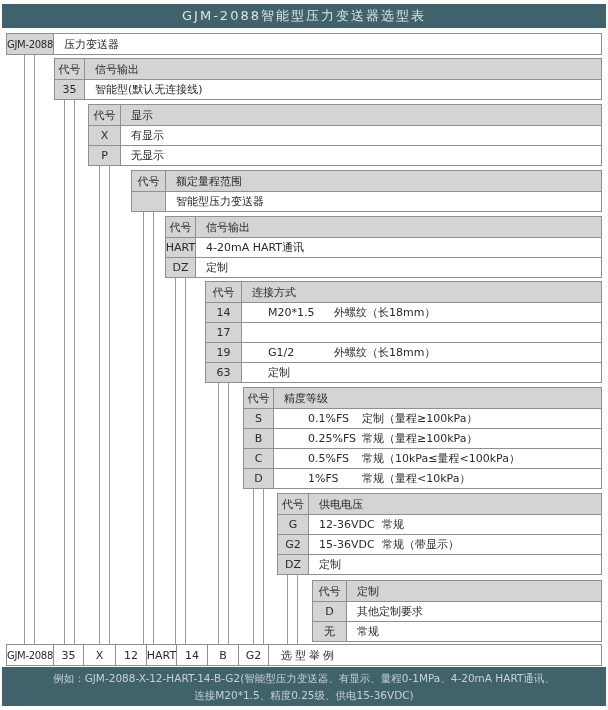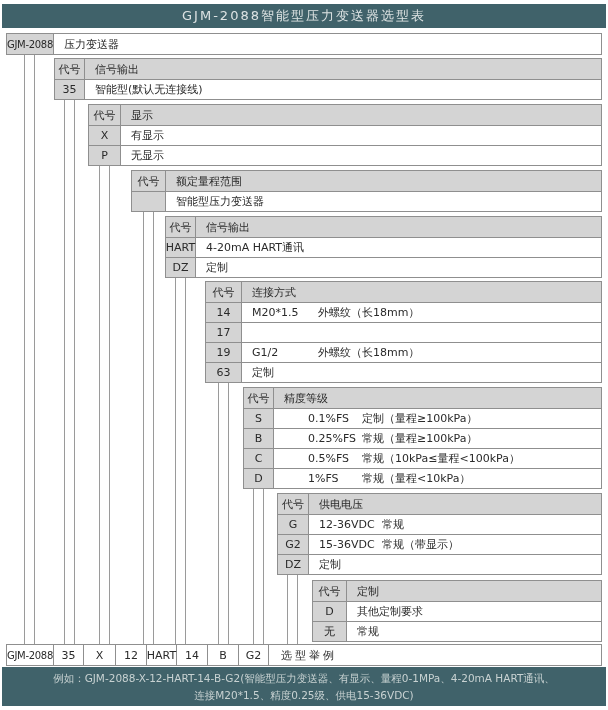--- a/index.html
+++ b/index.html
@@ -18,21 +18,21 @@
   .code{box-sizing:border-box;border-right:1px solid #8f8f8f;background:#d4d4d4;
         display:flex;align-items:center;justify-content:center;white-space:nowrap;}
   .desc{flex:1;display:flex;align-items:center;padding-left:10px;background:#fff;white-space:nowrap;box-sizing:border-box;}
   .hdr .desc{background:#d4d4d4;}
   .d1{display:inline-block;}
   .s1{left:6px;top:33px;width:596px;}   .s1 .code{width:47px;}
   .s2{left:54px;top:58px;width:548px;}  .s2 .code{width:30px;}
   .s3{left:88px;top:104px;width:514px;} .s3 .code{width:32px;}
   .s4{left:131px;top:170px;width:471px;}.s4 .code{width:34px;}
   .s5{left:165px;top:216px;width:437px;}.s5 .code{width:30px;}
-  .s6{left:205px;top:281px;width:397px;}.s6 .code{width:36px;} .s6 .d1{width:66px;}
+  .s6{left:205px;top:281px;width:397px;}.s6 .code{width:36px;} .s6 .d1{width:66px;margin-left:16px;}
   .s7{left:243px;top:387px;width:359px;}.s7 .code{width:30px;} .s7 .d1{width:54px;margin-left:24px;}
   .s8{left:277px;top:493px;width:325px;}.s8 .code{width:31px;} .s8 .d1{width:63px;}
   .s9{left:312px;top:580px;width:290px;}.s9 .code{width:34px;}
   .fit{font-size:10px;letter-spacing:-0.3px;}
   .conn{position:absolute;width:11px;border-left:1px solid #9a9a9a;border-right:1px solid #9a9a9a;box-sizing:border-box;}
   .c1{left:24px;top:54px;height:590px;}
   .c2{left:64px;top:99px;height:545px;}
   .c3{left:99px;top:165px;height:479px;}
   .c4{left:143px;top:211px;height:433px;}
   .c5{left:175px;top:277px;height:367px;}

